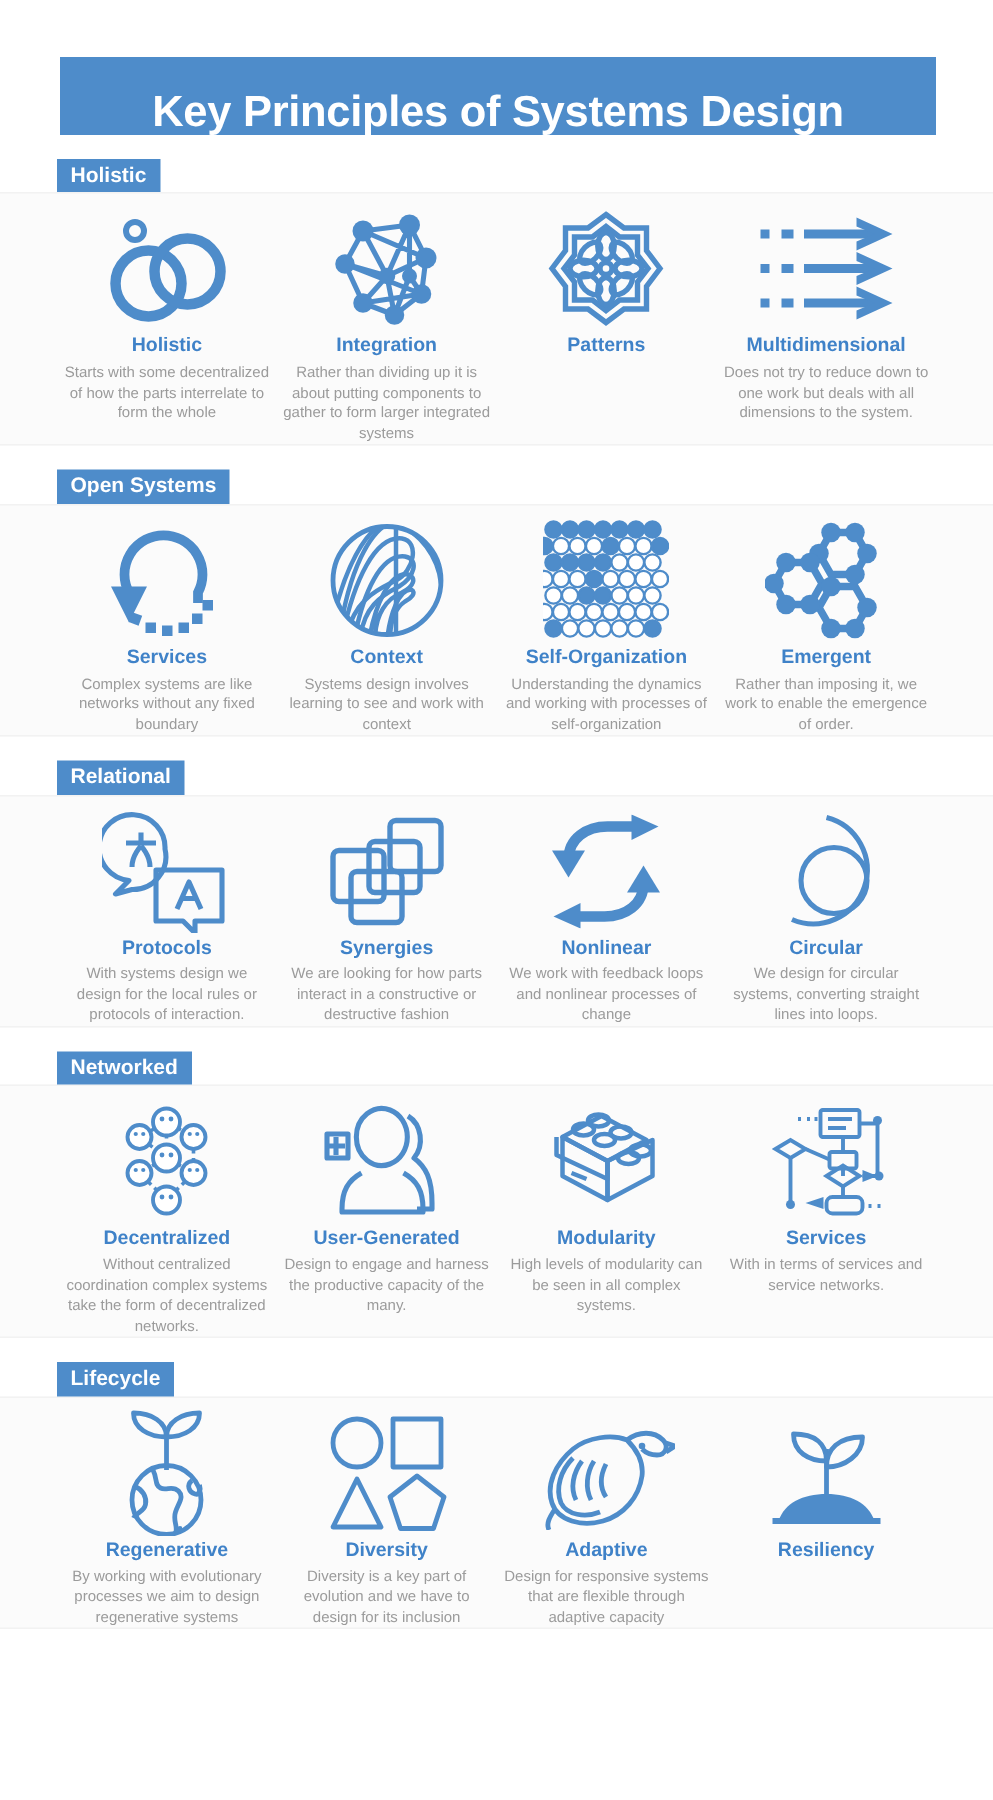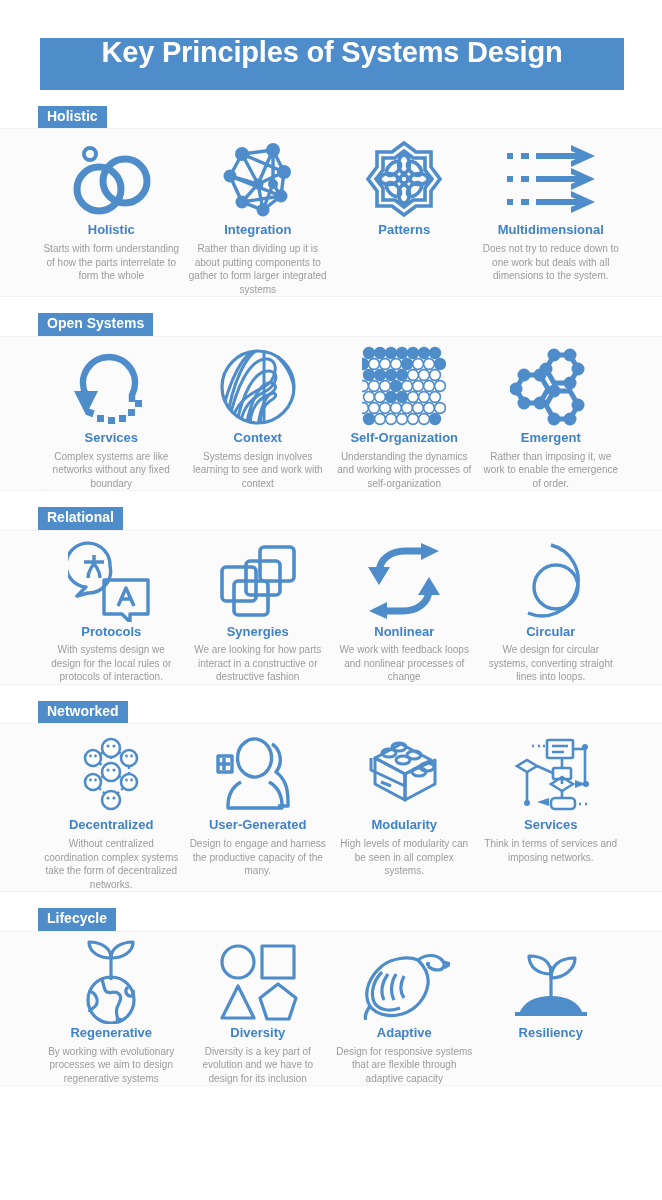--- a/index.html
+++ b/index.html
@@ -22,21 +22,21 @@
     padding: 0;
     overflow: hidden;
   }
 
   
   .title-bar {
     margin: 38px 38px 0 40px;
     background: #4e8cca;
     height: 52px;
     display: flex;
-    align-items: flex-start;
+    align-items: flex-end;
     justify-content: center;
   }
   .title-bar h1 {
     margin: 0;
     color: #ffffff;
     font-size: 29px;
     font-weight: bold;
     letter-spacing: -0.2px;
     line-height: 1;
   }
@@ -116,21 +116,21 @@
 
         <div class="card">
           <div class="icon-wrap">
             <svg width="88" height="76" viewBox="0 0 88 76">
               <circle cx="32" cy="48" r="22" fill="none" stroke="#4e8cca" stroke-width="7"></circle>
               <circle cx="58" cy="40" r="22" fill="none" stroke="#4e8cca" stroke-width="7"></circle>
               <circle cx="23" cy="13" r="6" fill="none" stroke="#4e8cca" stroke-width="4"></circle>
             </svg>
           </div>
           <h3>Holistic</h3>
-          <p>Starts with form understanding of how the parts interrelate to form the whole</p>
+          <p>Starts with some decentralized of how the parts interrelate to form the whole</p>
         </div>
 
         <div class="card">
           <div class="icon-wrap">
             <svg width="80" height="78" viewBox="0 0 80 78">
               <g stroke="#4e8cca" stroke-width="3.4" fill="none">
                 <path d="M24 14 L55 10 M24 14 L12 36 M24 14 L66 32 M24 14 L40 44 M55 10 L66 32 M55 10 L40 44 M55 10 L55 44
                          M12 36 L24 62 M12 36 L40 44 M12 36 L63 56 M66 32 L63 56 M66 32 L40 44 M40 44 L24 62 M40 44 L45 70
                          M55 44 L63 56 M55 44 L45 70 M24 62 L45 70 M63 56 L45 70 M24 62 L63 56"></path>
               </g>
@@ -555,21 +555,21 @@
               <g fill="#4e8cca">
                 <polygon points="40,62 28,66 40,70"></polygon>
                 <circle cx="18" cy="67" r="3"></circle>
                 <circle cx="76" cy="11" r="3"></circle>
                 <circle cx="77" cy="48" r="3"></circle>
                 <polygon points="66,44 76,48 66,52"></polygon>
               </g>
             </svg>
           </div>
           <h3>Services</h3>
-          <p>Think in terms of services and imposing networks.</p>
+          <p>With in terms of services and service networks.</p>
         </div>
 
       </div>
     </div>
   </div>
 
   <div class="sec-gap"></div>
 
   <div class="section">
     <div class="section-head">Lifecycle</div>

